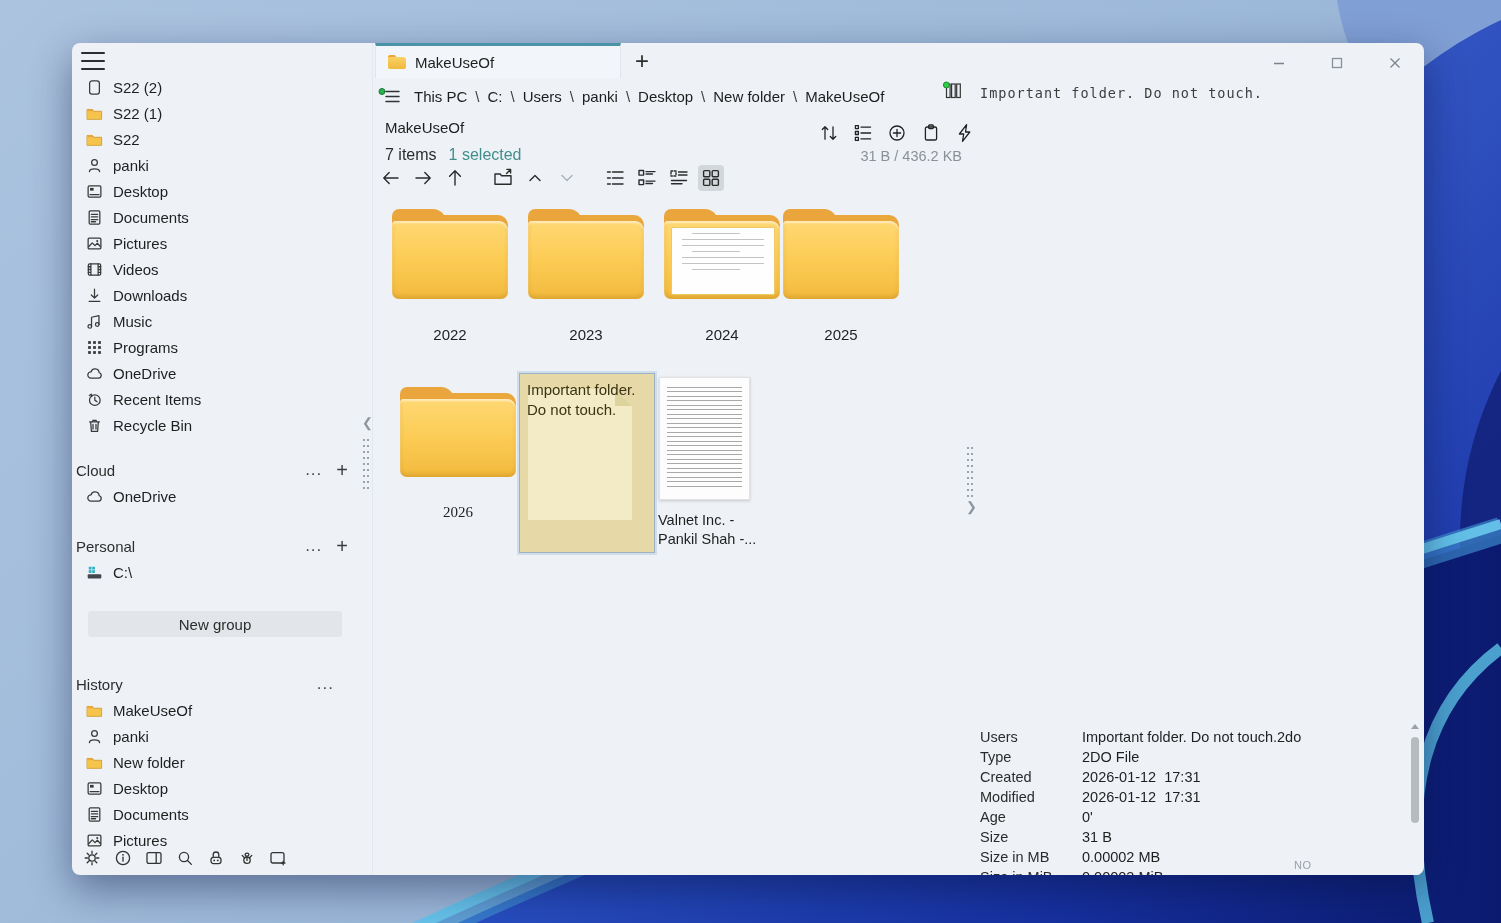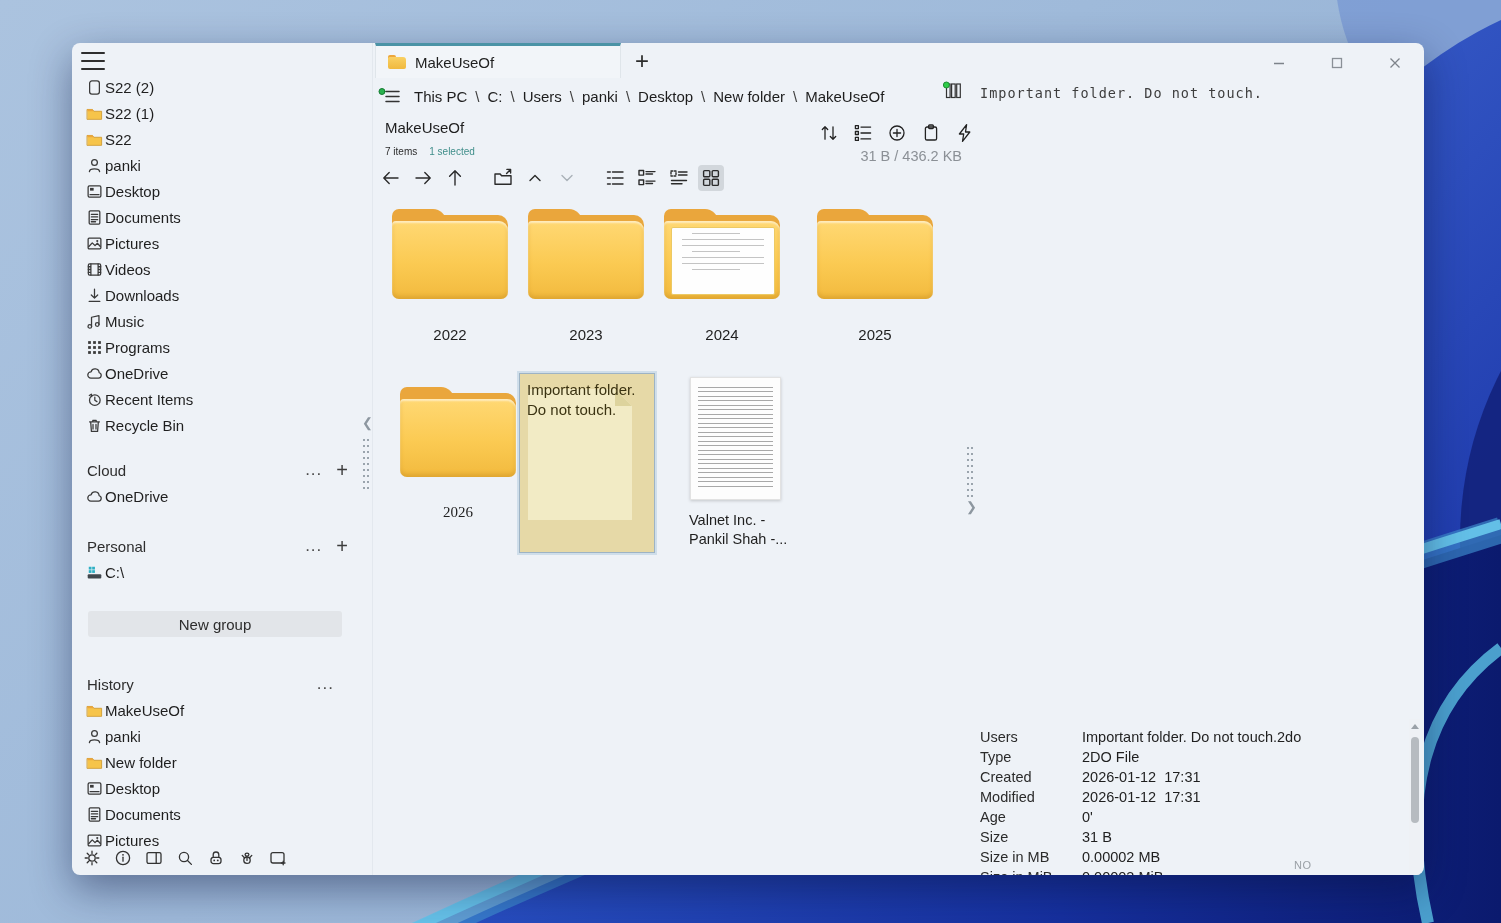--- a/index.html
+++ b/index.html
@@ -11,26 +11,26 @@
   .window{position:absolute;left:72px;top:43px;width:1352px;height:832px;background:#eef2f7;border-radius:8px;
           box-shadow:0 14px 40px rgba(8,18,60,.45);overflow:hidden;}
 
   .winbtn{position:absolute;top:8px;width:26px;height:24px;display:flex;align-items:center;justify-content:center;color:#7d838a;cursor:default;}
   .win-min{left:1194px;}.win-max{left:1252px;}.win-close{left:1310px;}
 
   
   .sidebar{position:absolute;left:0;top:0;width:292px;height:832px;}
   .hamburger{position:absolute;left:8px;top:7px;width:26px;height:22px;display:flex;flex-direction:column;justify-content:space-between;padding:2px 1px;box-sizing:border-box;}
   .hamburger i{display:block;height:2px;background:#2e2e2e;border-radius:1px;}
-  .srow{display:flex;align-items:center;height:26px;gap:2px;padding-left:14px;font-size:15px;color:#1f1f1f;}
+  .srow{display:flex;align-items:center;height:26px;gap:10px;padding-left:14px;font-size:15px;color:#1f1f1f;}
   .srow .lbl{white-space:nowrap;}
   .ic{width:17px;height:17px;flex:0 0 17px;display:inline-flex;}
   .ic svg{width:17px;height:17px;stroke:#3a3a3a;stroke-width:1.2;fill:none;stroke-linecap:round;stroke-linejoin:round;}
   .navlist{position:absolute;left:0;top:31px;width:292px;}
-  .shead{display:flex;align-items:center;height:26px;padding:0 16px 0 15px;font-size:15px;color:#2e2e2e;}
+  .shead{display:flex;align-items:center;height:26px;padding:0 16px 0 4px;font-size:15px;color:#2e2e2e;}
   .shead .sp{flex:1;}
   .shead .dots{color:#4a4a4a;font-size:17px;letter-spacing:1px;margin-right:14px;}
   .shead .plus{color:#3c3c3c;font-size:20px;font-weight:400;line-height:1;}
   .sec-cloud{position:absolute;left:0;top:414px;width:292px;}
   .sec-personal{position:absolute;left:0;top:490px;width:292px;}
   .newgroup{position:absolute;left:16px;top:568px;width:254px;height:26px;background:#e2e5e9;border:none;border-radius:3px;
             font-family:"Liberation Sans",sans-serif;font-size:15px;color:#2d2d2d;}
   .sec-history{position:absolute;left:0;top:616px;width:292px;margin-top:12px;}
   .sfooter{position:absolute;left:8px;top:800px;width:280px;height:30px;display:flex;align-items:center;gap:7px;}
   .icbtn{width:24px;height:24px;background:none;border:none;padding:2px;display:flex;align-items:center;justify-content:center;}
@@ -50,21 +50,21 @@
        display:flex;align-items:center;gap:9px;padding-left:12px;font-size:15px;color:#1f1f1f;}
   .tabfolder{width:18px;height:15px;position:relative;}
   .tabfolder .t{position:absolute;left:0;top:0;width:8px;height:5px;background:#eda63c;border-radius:2px 2px 0 0;}
   .tabfolder .b{position:absolute;left:0;top:2.5px;width:18px;height:12px;background:linear-gradient(#f9d063,#f0b93f);border-radius:1.5px 3px 2px 2px;}
   .newtab{position:absolute;left:556px;top:4px;width:28px;height:28px;background:none;border:none;font-size:24px;color:#2c2c2c;line-height:1;font-family:"Liberation Sans",sans-serif;}
   .breadcrumb{position:absolute;left:306px;top:41px;height:24px;display:flex;align-items:center;gap:6px;font-size:15px;color:#1d1d1d;}
   .breadcrumb .seg{white-space:pre;}
   .breadcrumb .sep{color:#3e3e3e;padding:0 2px;}
   .bc-icon{width:24px;height:19px;margin-right:6px;}
   .ftitle{position:absolute;left:313px;top:76px;font-size:15px;color:#1e1e1e;}
-  .fcounts{position:absolute;left:313px;top:103px;font-size:10px;color:#2c2c2c;}
+  .fcounts{position:absolute;left:313px;top:103px;font-size:16px;color:#2c2c2c;}
   .fcounts .selcount{color:#3f8e8a;margin-left:12px;}
   .navbar{position:absolute;left:306px;top:121px;height:28px;display:flex;align-items:center;gap:6px;}
   .nbtn{width:26px;height:26px;background:none;border:none;padding:1px;display:flex;align-items:center;justify-content:center;border-radius:4px;}
   .nbtn svg{width:22px;height:22px;stroke:#2b2b2b;stroke-width:1.4;fill:none;stroke-linecap:round;stroke-linejoin:round;}
   .nbtn.gray svg{stroke:#aab1b8;}
   .nbtn.viewsel{background:#d2d7dc;}
   .viewgap{width:10px;}
   .actionbar{position:absolute;left:744px;top:77px;display:flex;gap:8px;}
   .abtn{width:26px;height:26px;background:none;border:none;padding:1px;display:flex;align-items:center;justify-content:center;}
   .abtn svg{width:22px;height:22px;stroke:#222;stroke-width:1.3;fill:none;stroke-linecap:round;stroke-linejoin:round;}
@@ -625,21 +625,21 @@
               <div class="l"></div>
               <div class="l short"></div>
               <div class="l"></div>
               <div class="l"></div>
               <div class="l short"></div>
           </div>
         </div>
         <div class="flabel">2024</div>
       </div>
 
-      <div class="cell" style="left:432px;top:6px;justify-content:space-between;">
+      <div class="cell" style="left:398px;top:6px;justify-content:space-between;">
         <div class="folder">
             <span class="fback"></span>
             <span class="ftab"></span>
             <span class="fbody"></span>
           </div>
         <div class="flabel">2025</div>
       </div>
 
       <div class="cell" style="left:15px;top:184px;font-family:Liberation Serif, serif;">
         <div class="folder">
@@ -649,21 +649,21 @@
           </div>
         <div class="flabel">2026</div>
       </div>
 
       <div class="notecard">
         <div class="notepage"></div>
         <div class="notefold"></div>
         <div class="notetext">Important folder. Do not touch.</div>
       </div>
 
-      <div class="cell doccell" style="left:292px;top:174px;justify-content:center;">
+      <div class="cell doccell" style="left:261px;top:174px;justify-content:center;">
         <div class="docpage" style="margin-left:23px;">
             <div class="txt"></div>
           </div>
         <div class="doclabel">Valnet Inc. - Pankil Shah -...</div>
       </div>
     </div>
 
     <div class="draghandle h-right"></div>
     <div class="collapse c-right">❯</div>
 

